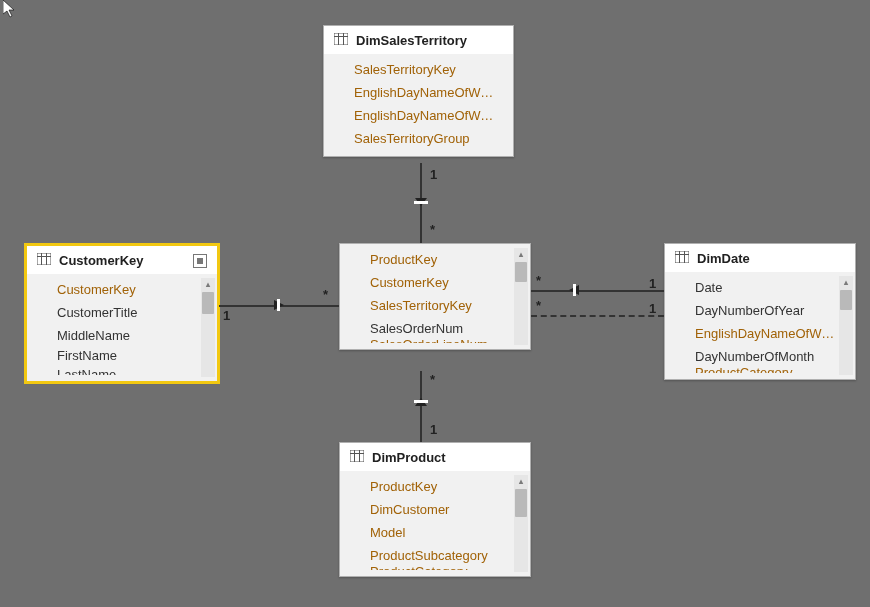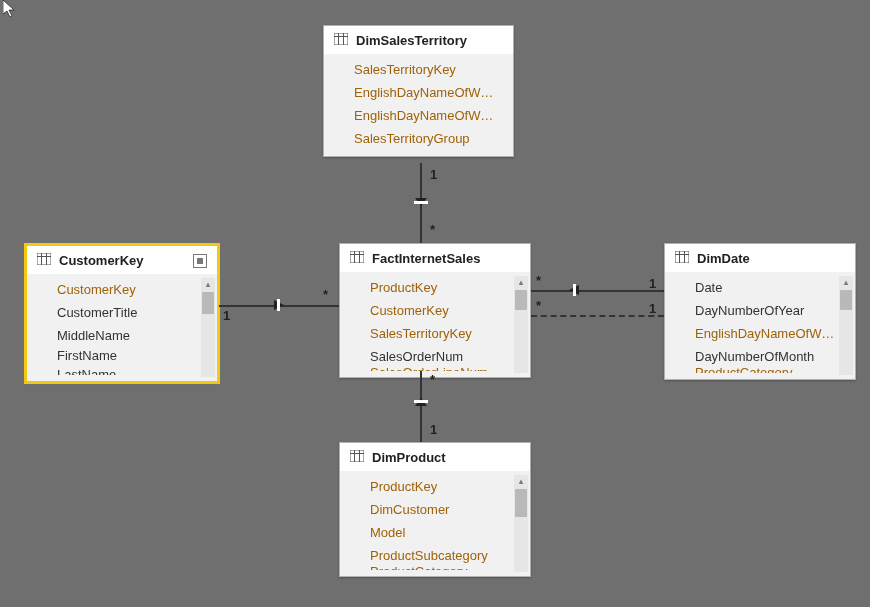--- a/index.html
+++ b/index.html
@@ -119,31 +119,20 @@
         <div class="field-row strong" style="height:8px;overflow:hidden;padding-top:0;">LastName</div>
       </div>
       <div class="scroll-track">
         <span class="arrow">▴</span>
         <div class="thumb" style="height:22px;"></div>
       </div>
     </div>
   </div>
 
   <div class="table-card" style="left:339px; top:243px; width:192px;">
-    <div class="card-header">
-      <span class="tbl-icon">
-        <svg width="14" height="12" viewBox="0 0 14 12">
-            <rect x="0" y="0" width="14" height="12" fill="none" stroke="#555"></rect>
-            <line x1="0" y1="3.5" x2="14" y2="3.5" stroke="#555"></line>
-            <line x1="4.5" y1="0" x2="4.5" y2="12" stroke="#555"></line>
-            <line x1="9.5" y1="0" x2="9.5" y2="12" stroke="#555"></line>
-          </svg>
-      </span>
-      <span class="title">FactInternetSales</span>
-    </div>
     <div class="fields-wrap">
       <div class="field-list">
         <div class="field-row">ProductKey</div>
         <div class="field-row">CustomerKey</div>
         <div class="field-row">SalesTerritoryKey</div>
         <div class="field-row strong" style="padding-bottom:1px">SalesOrderNum</div>
         <div class="field-row" style="height:6px;overflow:hidden;padding-top:0;">SalesOrderLineNum</div>
       </div>
       <div class="scroll-track">
         <span class="arrow">▴</span>

